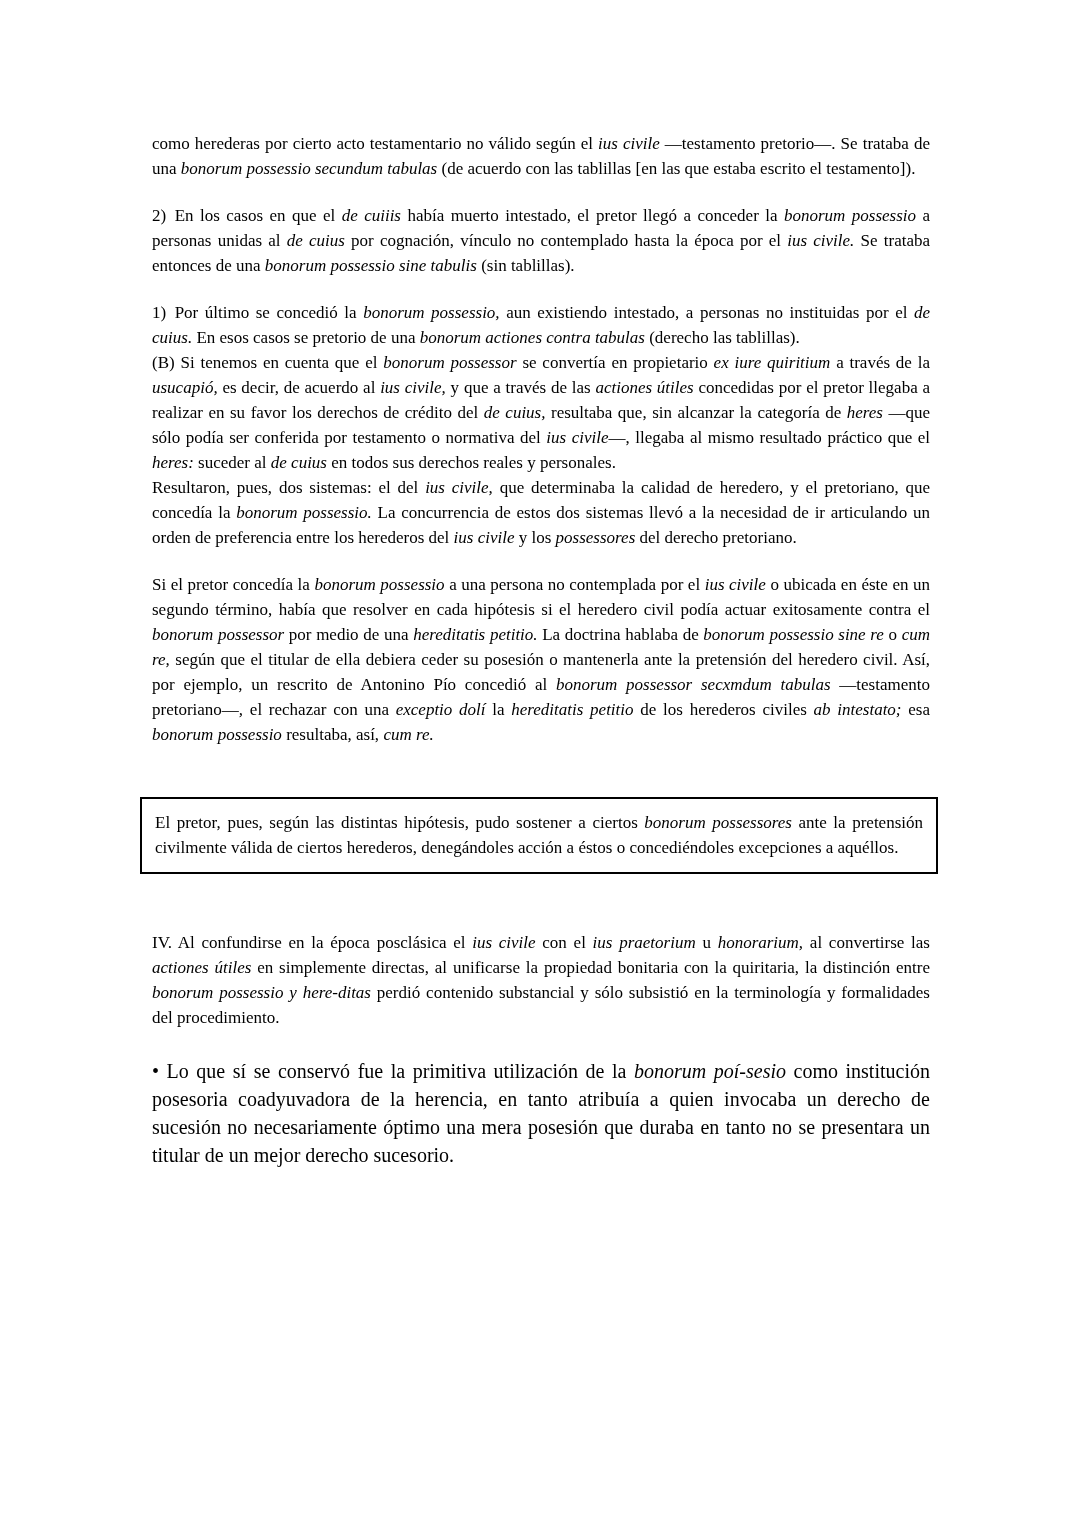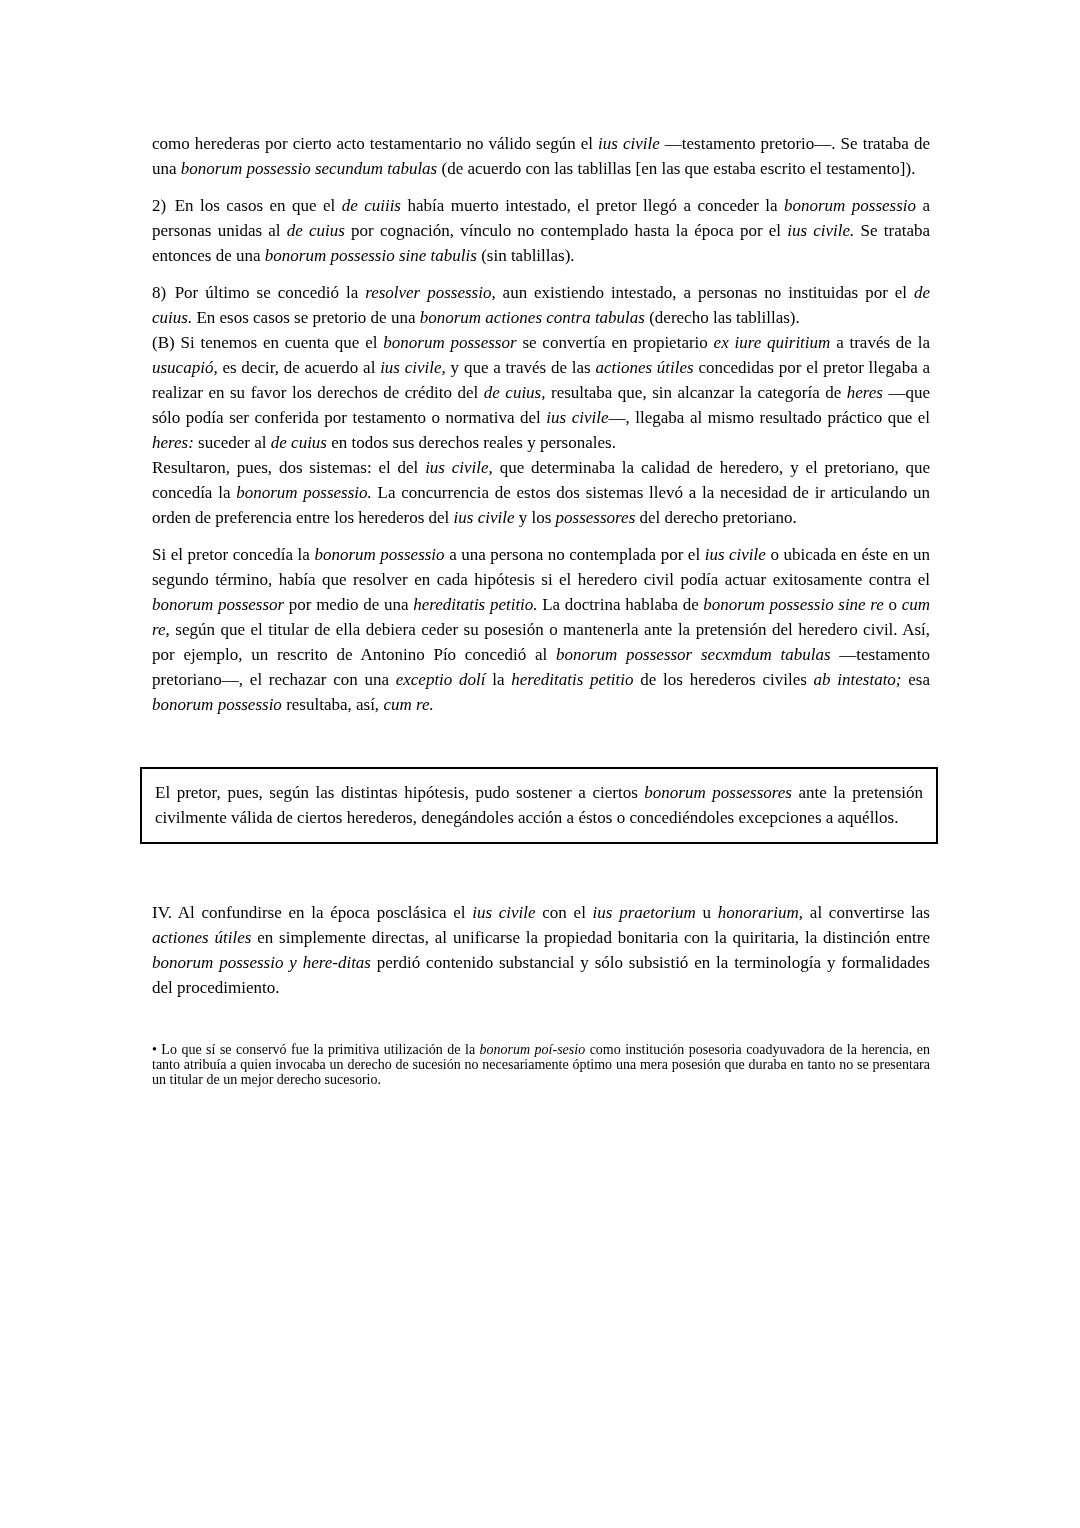--- a/index.html
+++ b/index.html
@@ -23,50 +23,50 @@
     width: 778px;
     font-size: 17px;
     line-height: 25px;
     text-align: justify;
     color: #000000;
   }
   .para {
     margin: 0;
   }
   .sp {
-    margin-top: 12px;
+    margin-top: 22px;
   }
   .it {
     font-style: italic;
   }
   .boxed {
     border: 2px solid #0c4a6e;
     margin-top: 50px;
     margin-bottom: 56px;
     margin-left: -12px;
     margin-right: -8px;
     padding: 11px 13px 12px 13px;
   }
   .footnote {
-    margin-top: 42px;
-    font-size: 14px;
-    line-height: 15px;
+    margin-top: 27px;
+    font-size: 20px;
+    line-height: 28px;
   }
 </style>
 </head>
 <body>
 
 <div class="page" style="background: rgb(255, 255, 255); color: rgb(0, 0, 0); padding-left: 24px;">
   <div class="content">
 
     <p class="para"><span>como herederas por cierto acto testamentario no válido según el </span><span class="it">ius civile</span><span> —testamento pretorio—. Se trataba de una </span><span class="it">bonorum possessio secundum tabulas</span><span> (de acuerdo con las tablillas [en las que estaba escrito el testamento]).</span></p>
 
     <p class="para sp"><span>2) En los casos en que el </span><span class="it">de cuiiis</span><span> había muerto intestado, el pretor llegó a conceder la </span><span class="it">bonorum possessio</span><span> a personas unidas al </span><span class="it">de cuius</span><span> por cognación, vínculo no contemplado hasta la época por el </span><span class="it">ius civile.</span><span> Se trataba entonces de una </span><span class="it">bonorum possessio sine tabulis</span><span> (sin tablillas).</span></p>
 
-    <p class="para sp"><span>8) Por último se concedió la </span><span class="it">resolver possessio,</span><span> aun existiendo intestado, a personas no instituidas por el </span><span class="it">de cuius.</span><span> En esos casos se pretorio de una </span><span class="it">bonorum actiones contra tabulas</span><span> (derecho las tablillas).</span></p>
+    <p class="para sp"><span>1) Por último se concedió la </span><span class="it">bonorum possessio,</span><span> aun existiendo intestado, a personas no instituidas por el </span><span class="it">de cuius.</span><span> En esos casos se pretorio de una </span><span class="it">bonorum actiones contra tabulas</span><span> (derecho las tablillas).</span></p>
 
     <p class="para"><span>(B) Si tenemos en cuenta que el </span><span class="it">bonorum possessor</span><span> se convertía en propietario </span><span class="it">ex iure quiritium</span><span> a través de la </span><span class="it">usucapió,</span><span> es decir, de acuerdo al </span><span class="it">ius civile,</span><span> y que a través de las </span><span class="it">actiones útiles</span><span> concedidas por el pretor llegaba a realizar en su favor los derechos de crédito del </span><span class="it">de cuius,</span><span> resultaba que, sin alcanzar la categoría de </span><span class="it">heres</span><span> —que sólo podía ser conferida por testamento o normativa del </span><span class="it">ius civile</span><span>—, llegaba al mismo resultado práctico que el </span><span class="it">heres:</span><span> suceder al </span><span class="it">de cuius</span><span> en todos sus derechos reales y personales.</span></p>
 
     <p class="para"><span>Resultaron, pues, dos sistemas: el del </span><span class="it">ius civile,</span><span> que determinaba la calidad de heredero, y el pretoriano, que concedía la </span><span class="it">bonorum possessio.</span><span> La concurrencia de estos dos sistemas llevó a la necesidad de ir articulando un orden de preferencia entre los herederos del </span><span class="it">ius civile</span><span> y los </span><span class="it">possessores</span><span> del derecho pretoriano.</span></p>
 
     <p class="para sp"><span>Si el pretor concedía la </span><span class="it">bonorum possessio</span><span> a una persona no contemplada por el </span><span class="it">ius civile</span><span> o ubicada en éste en un segundo término, había que resolver en cada hipótesis si el heredero civil podía actuar exitosamente contra el </span><span class="it">bonorum possessor</span><span> por medio de una </span><span class="it">hereditatis petitio.</span><span> La doctrina hablaba de </span><span class="it">bonorum possessio sine re</span><span> o </span><span class="it">cum re,</span><span> según que el titular de ella debiera ceder su posesión o mantenerla ante la pretensión del heredero civil. Así, por ejemplo, un rescrito de Antonino Pío concedió al </span><span class="it">bonorum possessor secxmdum tabulas</span><span> —testamento pretoriano—</span><span class="it">,</span><span> el rechazar con una </span><span class="it">exceptio dolí</span><span> la </span><span class="it">hereditatis petitio</span><span> de los herederos civiles </span><span class="it">ab intestato;</span><span> esa </span><span class="it">bonorum possessio</span><span> resultaba, así, </span><span class="it">cum re.</span></p>
 
     <div class="boxed" style="border-color: rgb(0, 0, 0);">
       <p class="para"><span>El pretor, pues, según las distintas hipótesis, pudo sostener a ciertos </span><span class="it">bonorum possessores</span><span> ante la pretensión civilmente válida de ciertos herederos, denegándoles acción a éstos o concediéndoles excepciones a aquéllos.</span></p>
     </div>

